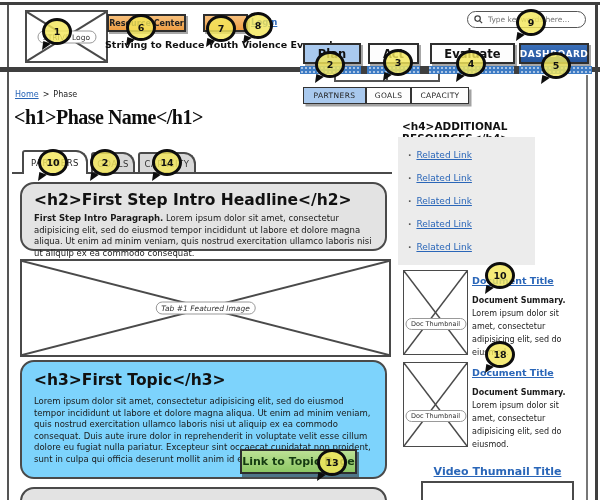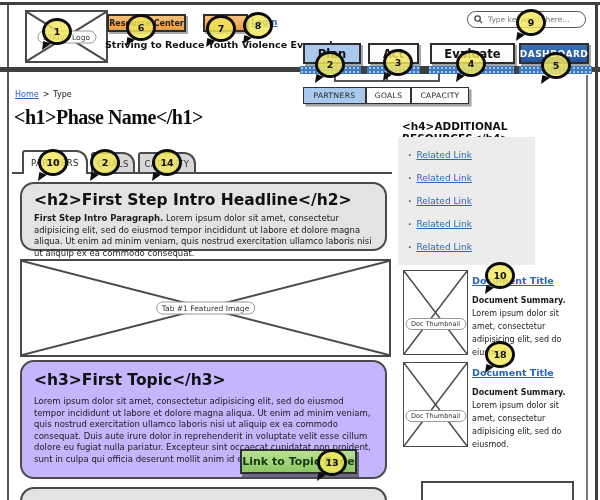--- a/index.html
+++ b/index.html
@@ -29,21 +29,21 @@
   .submenu{position:absolute;display:flex;box-shadow:2.5px 2.5px 0 rgba(70,70,70,.5);z-index:6;}
   .submenu .cell{display:flex;align-items:center;justify-content:center;border:1.5px solid #333;background:#fdfdfd;font-size:7.5px;letter-spacing:.4px;color:#222;box-sizing:border-box;height:17px;}
   .submenu .cell.active{background:#a9c9ee;}
   
   .tab{position:absolute;display:flex;align-items:center;justify-content:center;border:2px solid #4a4a4a;border-bottom:none;border-radius:3px 12px 0 0;font-size:8.5px;letter-spacing:.5px;box-sizing:border-box;}
   .tab.active{background:#fff;z-index:3;}
   .tab.inactive{background:#d8d8d8;color:#333;}
   
   .rbox{position:absolute;border:2px solid #4a4a4a;border-radius:14px;box-sizing:border-box;}
   .gray{background:#e3e3e3;}
-  .lite{background:#c4b5fd;}
+  .lite{background:#7dd3fc;}
   .rbox h2,.rbox h3{margin:0;font-size:15.5px;color:#111;}
   .smallp{font-size:8.5px;line-height:11.5px;color:#1a1a1a;margin:4px 0 0 0;}
   
   .sb-h4{position:absolute;font-size:10.5px;font-weight:bold;color:#111;}
   .sb-panel{position:absolute;background:#ececec;}
   .sb-link{display:flex;align-items:center;height:23px;padding-left:10px;font-size:9px;}
   .sb-link .bullet{color:#555;margin-right:5px;font-weight:bold;}
   .doc-title{font-size:9.5px;font-weight:bold;}
   .doc-sum{font-size:8px;line-height:13px;margin-top:6px;color:#1a1a1a;}
   .vid-title{position:absolute;font-size:11px;font-weight:bold;text-align:center;}
@@ -106,35 +106,35 @@
 
   <div class="submenu" style="left:303px;top:87px;">
     <div class="cell active" style="width:63px;">PARTNERS</div>
     <div class="cell" style="width:45px;">GOALS</div>
     <div class="cell" style="width:58px;">CAPACITY</div>
   </div>
 
   <div class="crumb" style="left:15px;top:90px;">
     <span class="bluelink">Home</span>
     <span>&gt;</span>
-    <span>Type</span>
+    <span>Phase</span>
   </div>
   <div class="h1" style="left:14px;top:106px;">&lt;h1&gt;Phase Name&lt;/h1&gt;</div>
 
   <div class="tab active" style="left:22px;top:150px;width:66px;height:24px;">PARTNERS</div>
   <div class="tab inactive" style="left:91px;top:152px;width:44px;height:22px;">GOALS</div>
   <div class="tab inactive" style="left:138px;top:152px;width:58px;height:22px;">CAPACITY</div>
   <div class="line" style="left:12px;top:172px;width:380px;height:2px;background:#4a4a4a;"></div>
 
   <div class="rbox gray" style="left:20px;top:182px;width:367px;height:69px;padding:7px 12px;">
     <h2>&lt;h2&gt;First Step Intro Headline&lt;/h2&gt;</h2>
     <p class="smallp"><span class="bold">First Step Intro Paragraph.</span><span> Lorem ipsum dolor sit amet, consectetur adipisicing elit, sed do eiusmod tempor incididunt ut labore et dolore magna aliqua. Ut enim ad minim veniam, quis nostrud exercitation ullamco laboris nisi ut aliquip ex ea commodo consequat.</span></p>
   </div>
 
-  <div class="xbox" style="left:20px;top:259px;width:367px;height:94px;">
+  <div class="xbox" style="left:20px;top:259px;width:367px;height:94px;font-style:italic;">
     <svg viewBox="0 0 100 100" preserveAspectRatio="none">
         <line x1="0" y1="0" x2="100" y2="100" stroke="#4a4a4a" stroke-width="2" vector-effect="non-scaling-stroke"></line>
         <line x1="100" y1="0" x2="0" y2="100" stroke="#4a4a4a" stroke-width="2" vector-effect="non-scaling-stroke"></line>
       </svg>
     <span class="pill">Tab #1 Featured Image</span>
   </div>
 
   <div class="rbox lite" style="left:20px;top:360px;width:367px;height:119px;padding:9px 12px;">
     <h3>&lt;h3&gt;First Topic&lt;/h3&gt;</h3>
     <p class="smallp" style="width:340px;margin-top:7px;">Lorem ipsum dolor sit amet, consectetur adipisicing elit, sed do eiusmod tempor incididunt ut labore et dolore magna aliqua. Ut enim ad minim veniam, quis nostrud exercitation ullamco laboris nisi ut aliquip ex ea commodo consequat. Duis aute irure dolor in reprehenderit in voluptate velit esse cillum dolore eu fugiat nulla pariatur. Excepteur sint occaecat cupidatat non proident, sunt in culpa qui officia deserunt mollit anim id est laborum.</p>
@@ -200,20 +200,21 @@
           <path d="M4.5 14 c1-3 4-3 5 0 z" fill="#333"></path>
         </svg>
     </span>
     <span class="pill" style="top:64%;font-size:6.5px;">Doc Thumbnail</span>
   </div>
   <div class="abs" style="left:472px;top:361px;width:106px;">
     <span class="bluelink doc-title">Document Title</span>
     <p class="doc-sum"><span class="bold">Document Summary.</span><span> Lorem ipsum dolor sit amet, consectetur adipisicing elit, sed do eiusmod.</span></p>
   </div>
 
+  <span class="vid-title bluelink" style="left:415px;top:465px;width:165px;">Video Thumnail Title</span>
   <div class="xbox" style="left:421px;top:481px;width:149px;height:30px;"></div>
 
   <div class="ann" style="left:42px;top:18px;">1</div>
   <div class="ann" style="left:315px;top:51px;">2</div>
   <div class="ann" style="left:383px;top:49px;">3</div>
   <div class="ann" style="left:456px;top:50px;">4</div>
   <div class="ann" style="left:541px;top:52px;">5</div>
   <div class="ann" style="left:126px;top:14px;">6</div>
   <div class="ann" style="left:206px;top:15px;">7</div>
   <div class="ann" style="left:243px;top:12px;">8</div>

